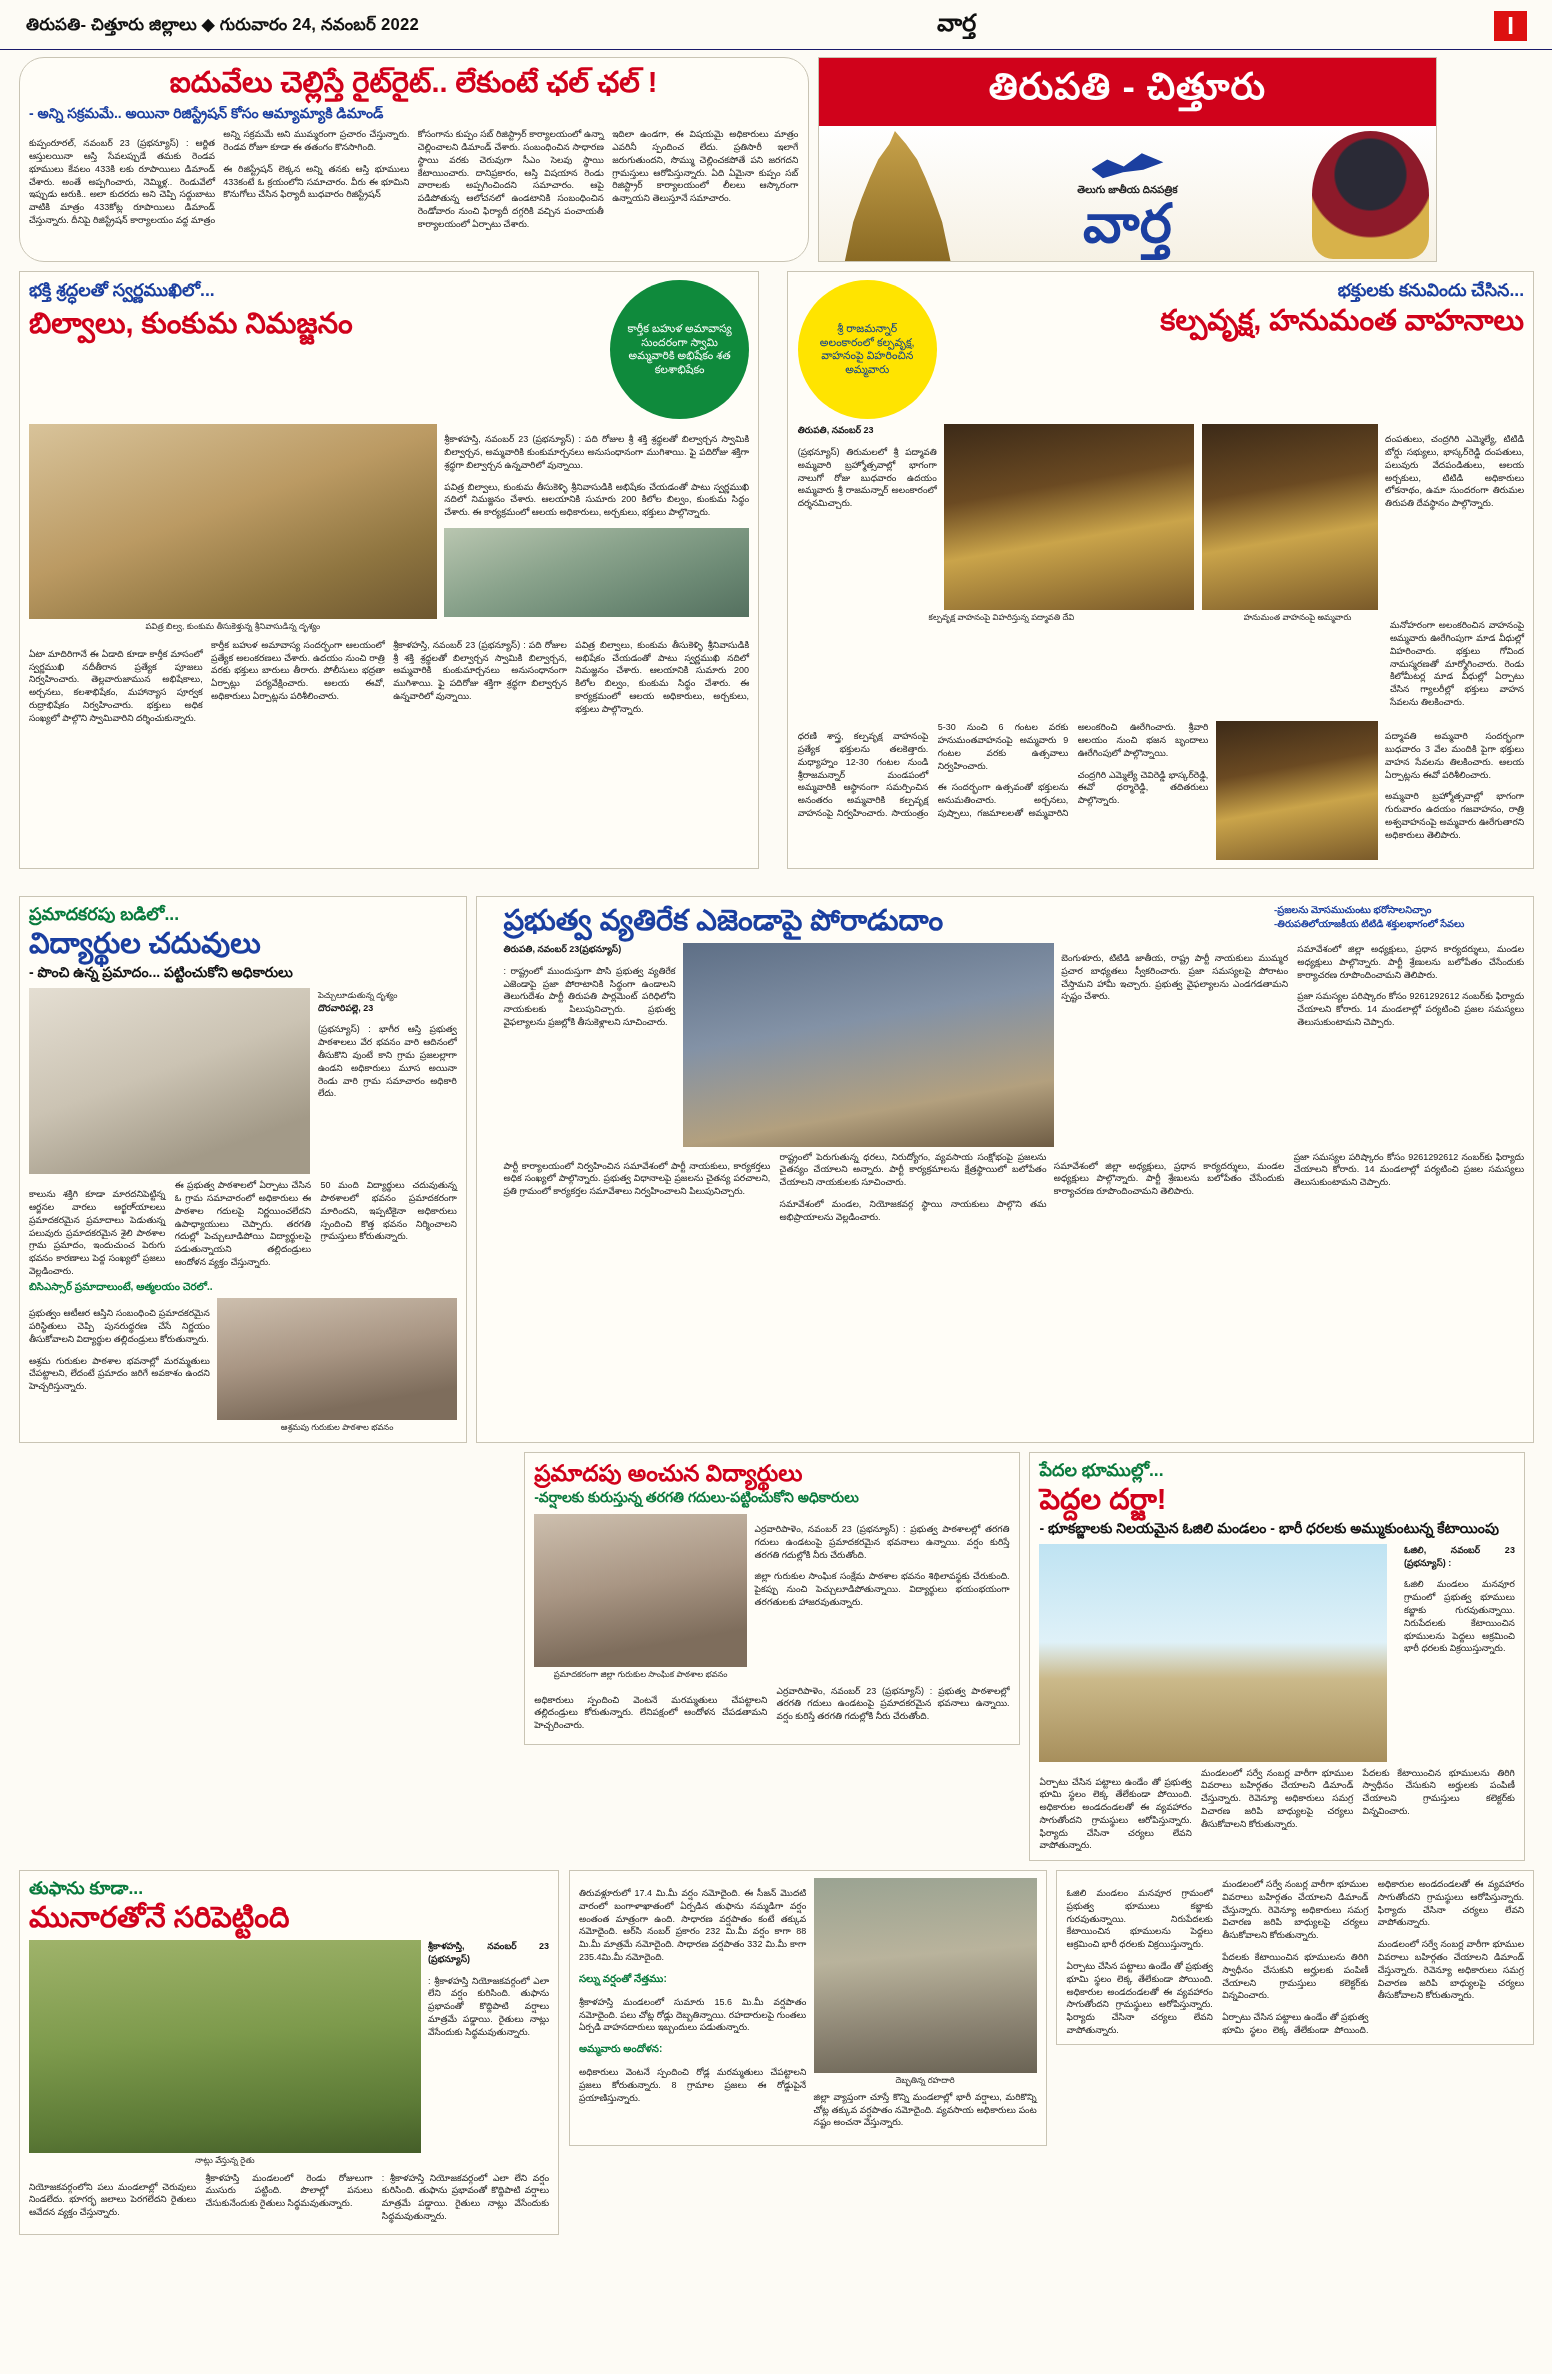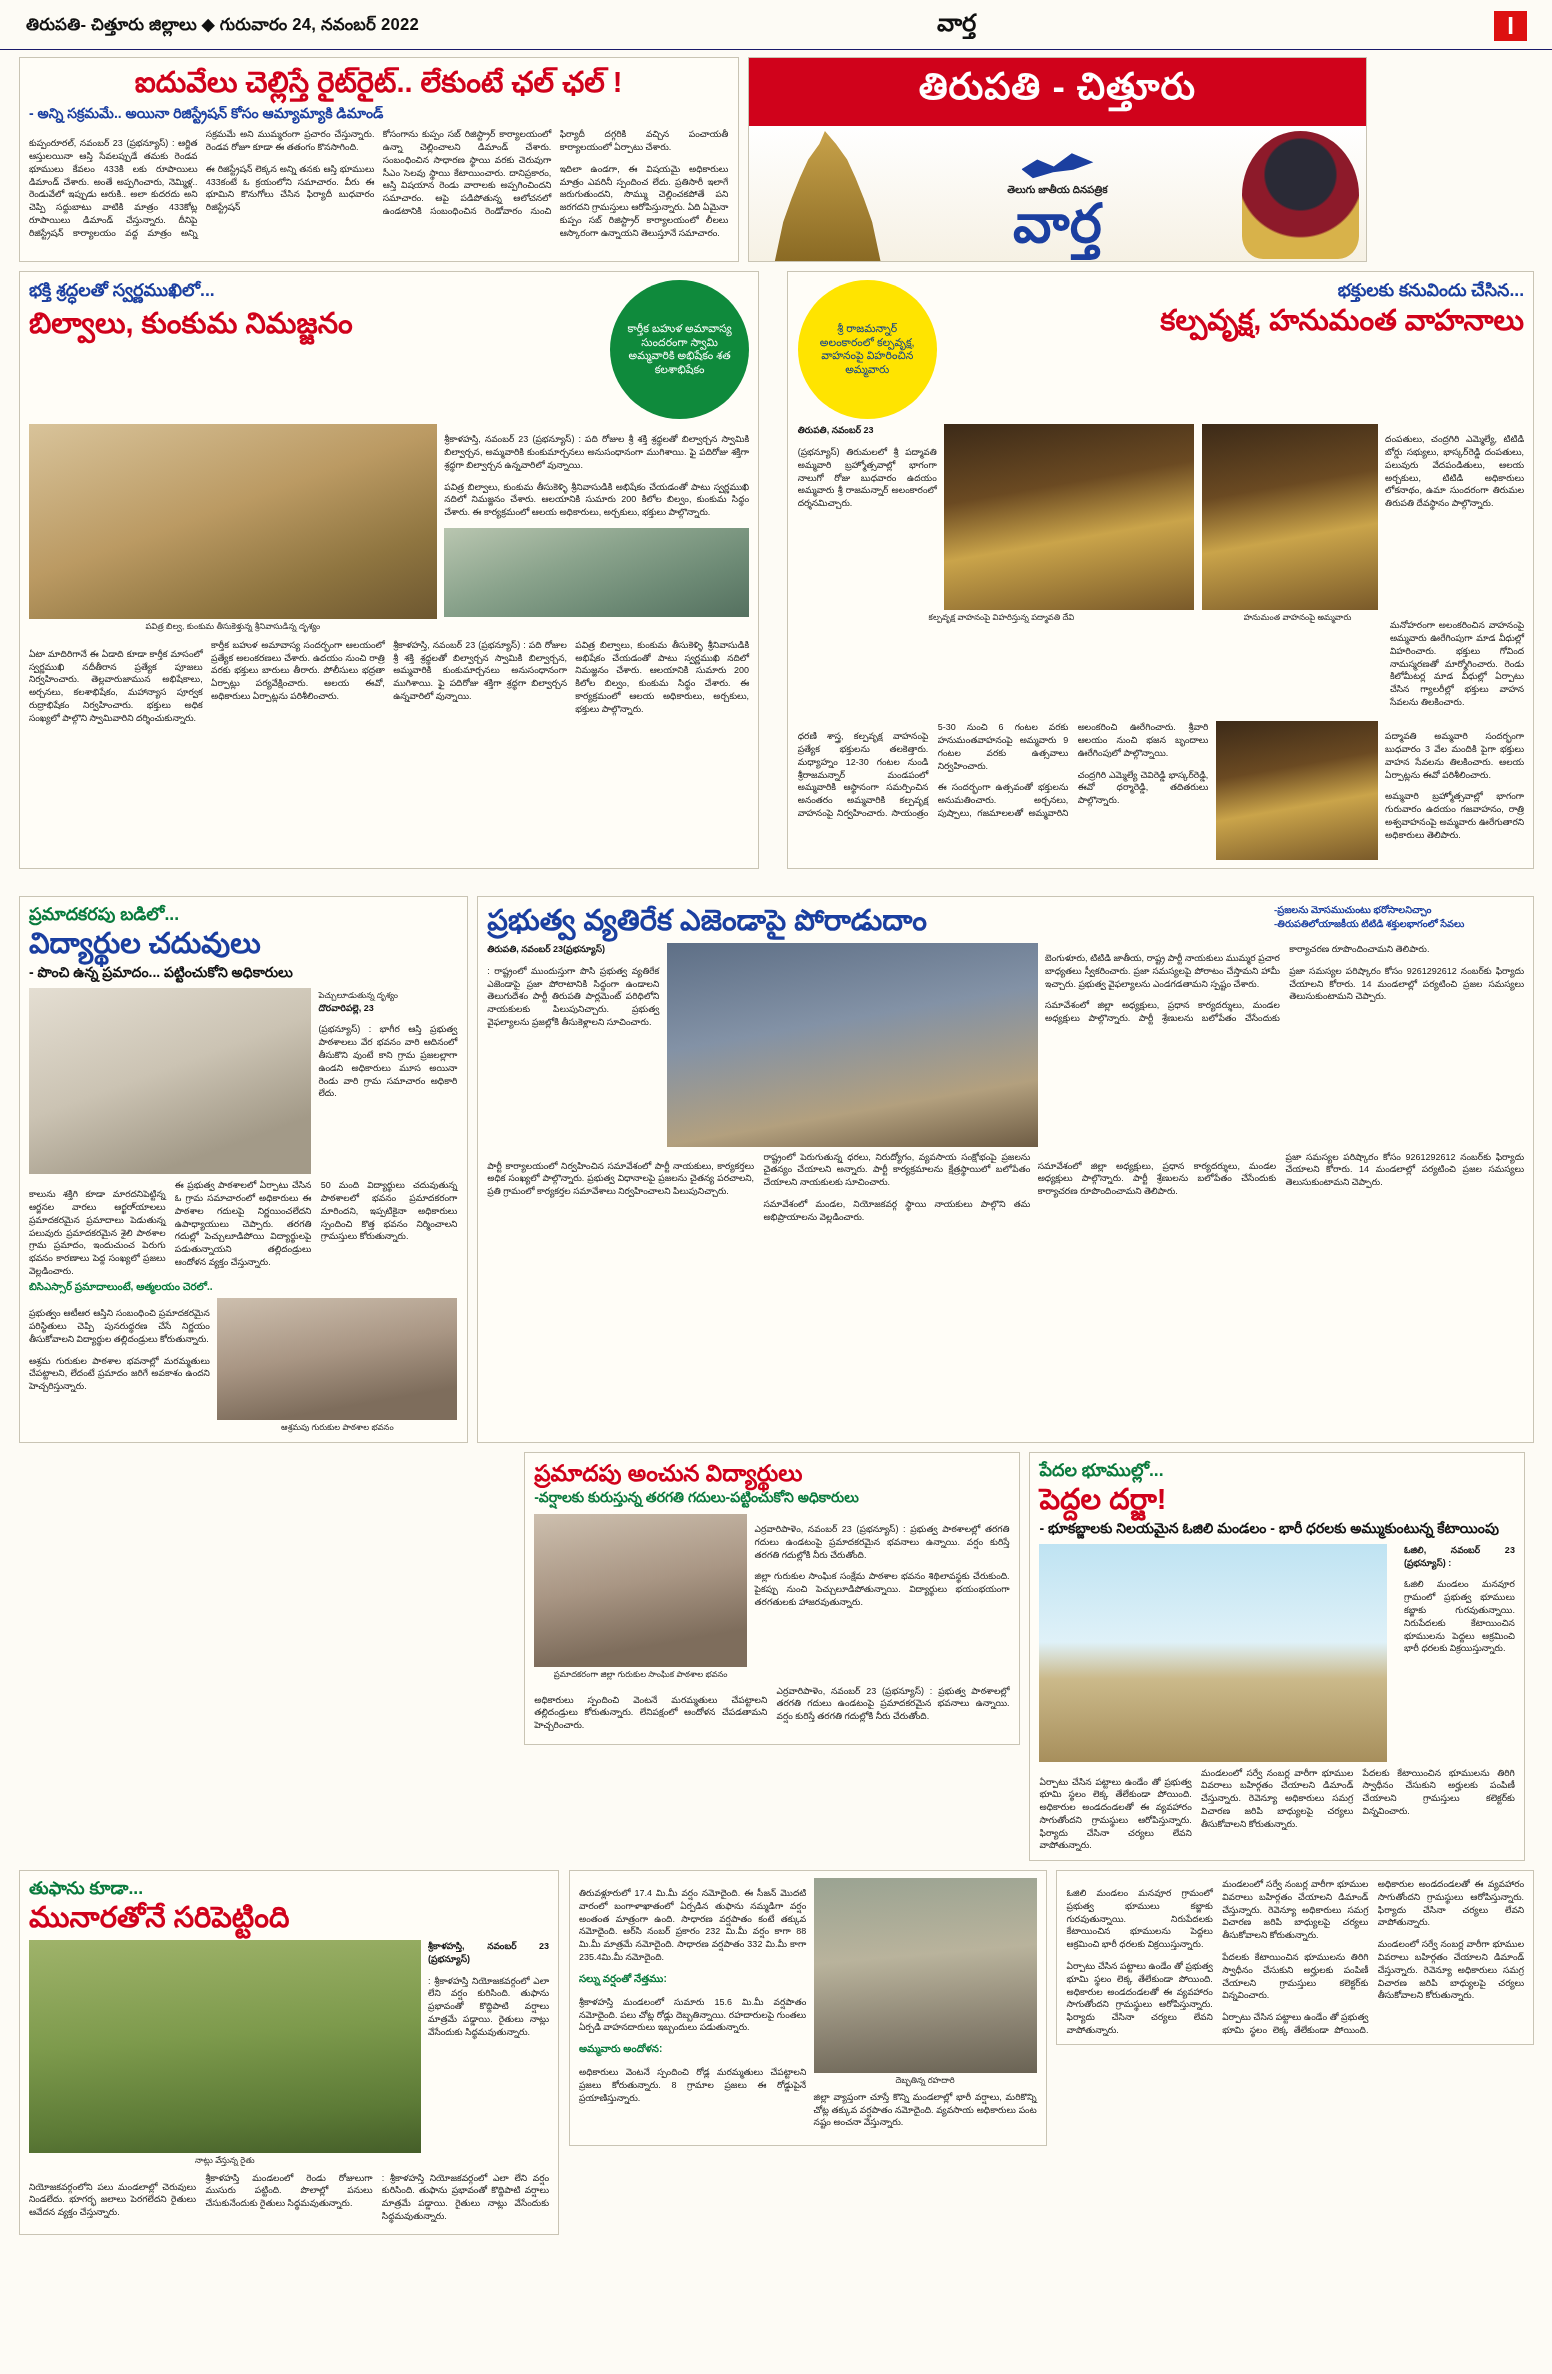--- a/index.html
+++ b/index.html
@@ -56,21 +56,21 @@
 
   <div class="masthead-bar">
     <div class="mh-left">తిరుపతి- చిత్తూరు జిల్లాలు ◆ గురువారం 24, నవంబర్ 2022</div>
     <div class="mh-center">వార్త</div>
     <div class="mh-right">I</div>
   </div>
 
   <div class="wrap">
 
     <div class="row" style="align-items:stretch;">
-      <div class="box pad" style="width:720px;">
+      <div class="box pad" style="width:790px;border-radius:25px;">
         <div class="head1 hl-red" style="text-align:center;">ఐదువేలు చెల్లిస్తే రైట్‌రైట్.. లేకుంటే ఛల్ ఛల్ !</div>
         <div class="kicker" style="margin:5.6px 0 3.7px 0;">- అన్ని సక్రమమే.. అయినా రిజిస్ట్రేషన్ కోసం ఆమ్యామ్యాకి డిమాండ్</div>
         <div class="cols4">
           <p class="body-txt">కుప్పంరూరల్, నవంబర్ 23 (ప్రభన్యూస్) : ఆర్జిత ఆస్తులయినా ఆస్తి సేవలప్పుడే తమకు రెండవ భూములు కేవలం 433కి లకు రూపాయిలు డిమాండ్ చేశారు. అంతే అప్పగించారు, నెమ్మిళ్ల.. రెండువేలో ఇప్పుడు ఆరుకి.. అలా కుదరదు అని చెప్పి సద్దుబాటు వాటికి మాత్రం 433కోట్ల రూపాయిలు డిమాండ్ చేస్తున్నారు. దీనిపై రిజిస్ట్రేషన్ కార్యాలయం వద్ద మాత్రం అన్ని సక్రమమే అని ముమ్మరంగా ప్రచారం చేస్తున్నారు. రెండవ రోజూ కూడా ఈ తతంగం కొనసాగింది.</p>
           <p class="body-txt">ఈ రిజిస్ట్రేషన్ లెక్కన అన్ని తనకు ఆస్తి భూములు 433కంటే ఓ క్రయంలోని సమాచారం. వీరు ఈ భూమిని కొనుగోలు చేసిన ఫిర్యాదీ బుధవారం రిజిస్ట్రేషన్</p>
           <p class="body-txt">కోసంగాను కుప్పం సబ్ రిజిస్ట్రార్ కార్యాలయంలో ఉన్నా చెల్లించాలని డిమాండ్ చేశారు. సంబంధించిన సాధారణ స్థాయి వరకు చెరువుగా సీఎం సెలవు స్థాయి కేటాయించారు. దానిప్రకారం, ఆస్తి విషయాన రెండు వారాలకు అప్పగించిందని సమాచారం. ఆపై పడిపోతున్న ఆలోచనలో ఉండటానికి సంబంధించిన రెండోవారం నుంచి ఫిర్యాదీ దగ్గరికి వచ్చిన పంచాయతీ కార్యాలయంలో ఏర్పాటు చేశారు.</p>
           <p class="body-txt">ఇదిలా ఉండగా, ఈ విషయమై అధికారులు మాత్రం ఎవరినీ స్పందించ లేదు. ప్రతిసారీ ఇలాగే జరుగుతుందని, సొమ్ము చెల్లించకపోతే పని జరగదని గ్రామస్తులు ఆరోపిస్తున్నారు. ఏది ఏమైనా కుప్పం సబ్ రిజిస్ట్రార్ కార్యాలయంలో లీలలు ఆస్కారంగా ఉన్నాయని తెలుస్తూనే సమాచారం.</p>
         </div>
       </div>
 
@@ -203,21 +203,21 @@
             <p class="body-txt">ప్రభుత్వం ఆటీఆర ఆస్తిని సంబంధించి ప్రమాదకరమైన పరిస్థితులు చెప్పి పునరుద్ధరణ చేసే నిర్ణయం తీసుకోవాలని విద్యార్థుల తల్లిదండ్రులు కోరుతున్నారు.</p>
             <p class="body-txt">ఆశ్రమ గురుకుల పాఠశాల భవనాల్లో మరమ్మతులు చేపట్టాలని, లేదంటే ప్రమాదం జరిగే అవకాశం ఉందని హెచ్చరిస్తున్నారు.</p>
           </div>
           <div style="flex:1;">
             <div class="ph room" style="height:122px;"></div>
             <div class="cap">ఆశ్రమపు గురుకుల పాఠశాల భవనం</div>
           </div>
         </div>
       </div>
 
-      <div class="box pad" style="width:1171px;">
+      <div class="box pad" style="width:1171px;padding-left:26px;">
         <div style="display:flex;align-items:flex-start;">
           <div class="head1 hl-blue" style="flex:1;">ప్రభుత్వ వ్యతిరేక ఎజెండాపై పోరాడుదాం</div>
           <div class="bullet-line" style="width:250px;white-space:pre-line;text-align:left;">-ప్రజలను మోసముచుంటు భరోసాలనిచ్చాం
 -తిరుపతిలోయాజకీయ టిటిడి శక్తులభాగంలో సేవలు</div>
         </div>
 
         <div style="display:flex;gap:7.4px;margin-top:5.6px;">
           <div style="width:172px;">
             <div class="body-txt" style="font-weight:bold;">తిరుపతి, నవంబర్ 23(ప్రభన్యూస్)</div>
             <p class="body-txt">: రాష్ట్రంలో ముందుస్తుగా పొసి ప్రభుత్వ వ్యతిరేక ఎజెండాపై ప్రజా పోరాటానికి సిద్ధంగా ఉండాలని తెలుగుదేశం పార్టీ తిరుపతి పార్లమెంట్ పరిధిలోని నాయకులకు పిలుపునిచ్చారు. ప్రభుత్వ వైఫల్యాలను ప్రజల్లోకి తీసుకెళ్లాలని సూచించారు.</p>

